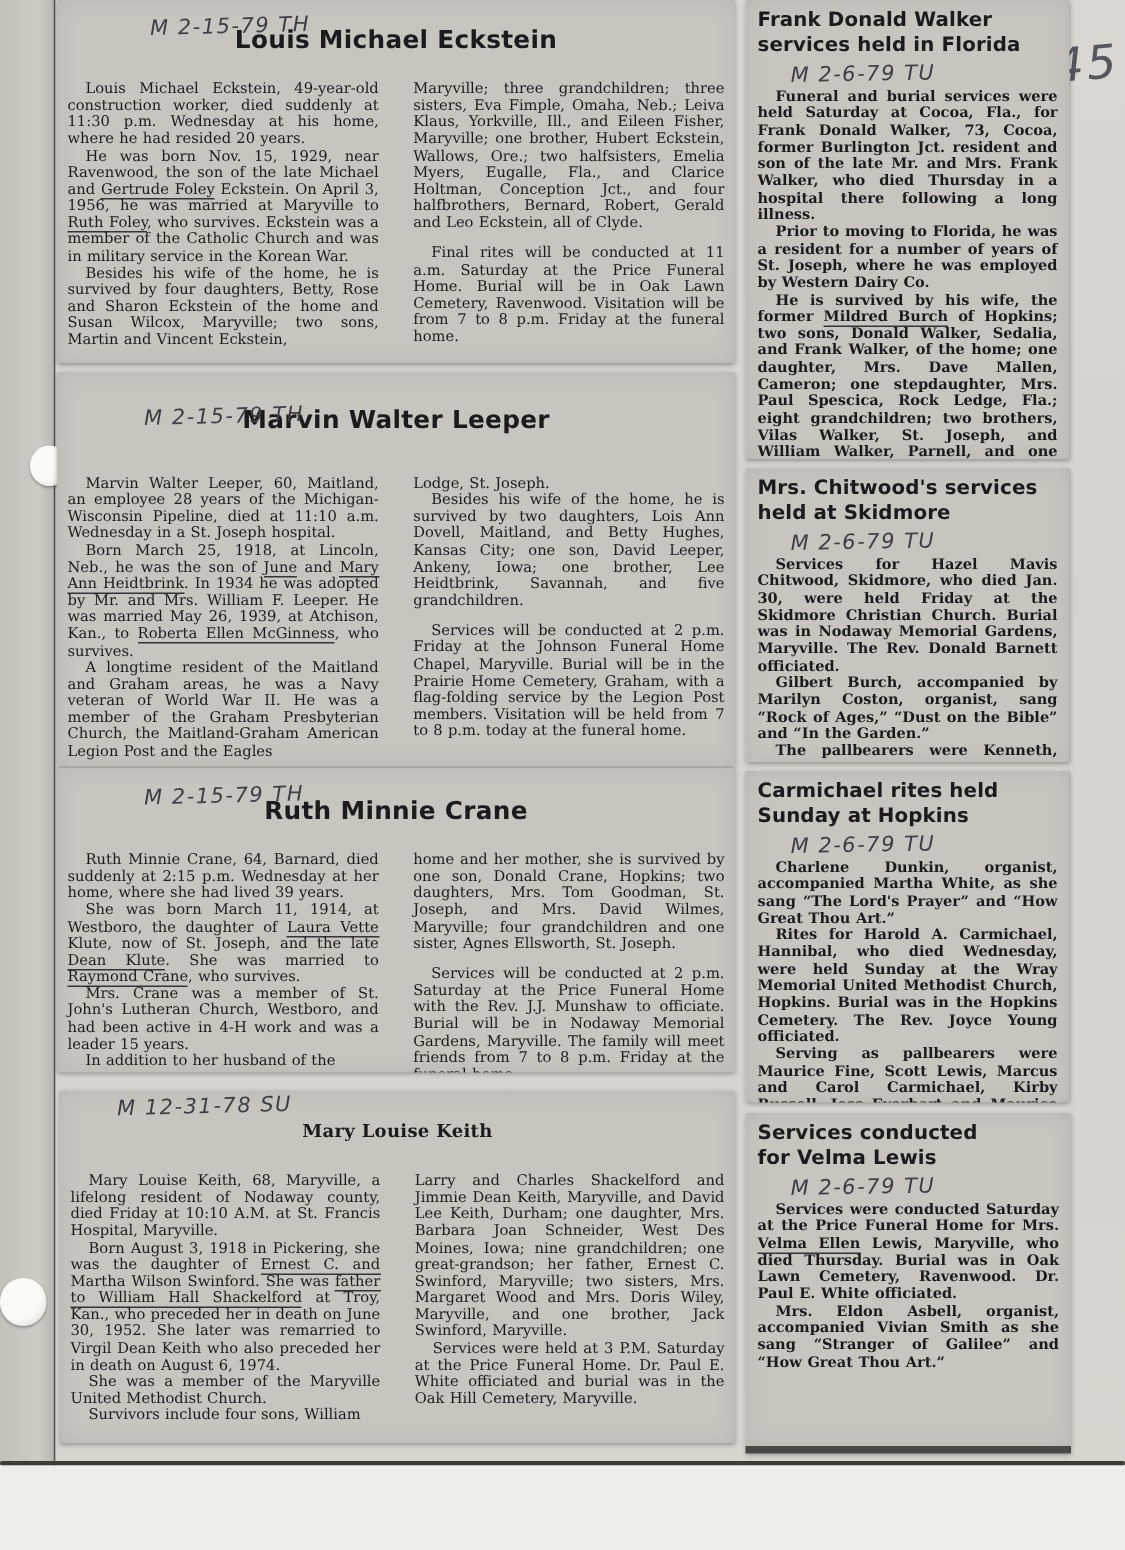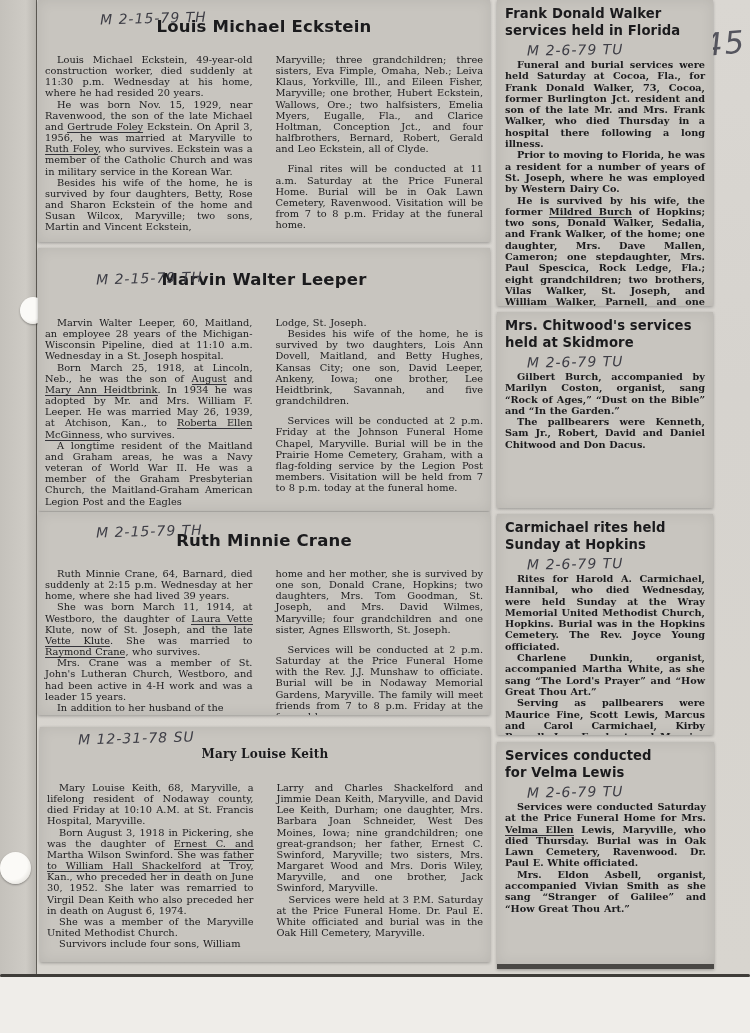--- a/index.html
+++ b/index.html
@@ -113,38 +113,38 @@
         </div>
       </div>
   </div>
 
   <div class="clipping" id="clip-leeper">
     <h2 class="clip-title">Marvin Walter Leeper</h2>
     <span class="handwriting">M 2-15-79 TH</span>
     <div class="cols">
         <div class="col">
           <p>Marvin Walter Leeper, 60, Maitland, an employee 28 years of the Michigan-Wisconsin Pipeline, died at 11:10 a.m. Wednesday in a St. Joseph hospital.</p>
-          <p>Born March 25, 1918, at Lincoln, Neb., he was the son of <u>August</u> and <u>Mary Ann Heidtbrink</u>. In 1934 he was adopted by Mr. and Mrs. William F. Leeper. He was married May 26, 1939, at Atchison, Kan., to <u>Roberta Ellen McGinness</u>, who survives.</p>
+          <p>Born March 25, 1918, at Lincoln, Neb., he was the son of <u>June</u> and <u>Mary Ann Heidtbrink</u>. In 1934 he was adopted by Mr. and Mrs. William F. Leeper. He was married May 26, 1939, at Atchison, Kan., to <u>Roberta Ellen McGinness</u>, who survives.</p>
           <p>A longtime resident of the Maitland and Graham areas, he was a Navy veteran of World War II. He was a member of the Graham Presbyterian Church, the Maitland-Graham American Legion Post and the Eagles</p>
         </div>
         <div class="col">
           <p>Lodge, St. Joseph.</p>
           <p>Besides his wife of the home, he is survived by two daughters, Lois Ann Dovell, Maitland, and Betty Hughes, Kansas City; one son, David Leeper, Ankeny, Iowa; one brother, Lee Heidtbrink, Savannah, and five grandchildren.</p>
           <p class="gap">Services will be conducted at 2 p.m. Friday at the Johnson Funeral Home Chapel, Maryville. Burial will be in the Prairie Home Cemetery, Graham, with a flag-folding service by the Legion Post members. Visitation will be held from 7 to 8 p.m. today at the funeral home.</p>
         </div>
       </div>
   </div>
 
   <div class="clipping" id="clip-crane">
     <h2 class="clip-title">Ruth Minnie Crane</h2>
     <span class="handwriting">M 2-15-79 TH</span>
     <div class="cols">
         <div class="col">
           <p>Ruth Minnie Crane, 64, Barnard, died suddenly at 2:15 p.m. Wednesday at her home, where she had lived 39 years.</p>
-          <p>She was born March 11, 1914, at Westboro, the daughter of <u>Laura Vette</u> Klute, now of St. Joseph, and the late <u>Vette Klute</u>. She was married to <u>Raymond Crane</u>, who survives.</p>
+          <p>She was born March 11, 1914, at Westboro, the daughter of <u>Laura Vette</u> Klute, now of St. Joseph, and the late <u>Dean Klute</u>. She was married to <u>Raymond Crane</u>, who survives.</p>
           <p>Mrs. Crane was a member of St. John's Lutheran Church, Westboro, and had been active in 4-H work and was a leader 15 years.</p>
           <p>In addition to her husband of the</p>
         </div>
         <div class="col">
           <p>home and her mother, she is survived by one son, Donald Crane, Hopkins; two daughters, Mrs. Tom Goodman, St. Joseph, and Mrs. David Wilmes, Maryville; four grandchildren and one sister, Agnes Ellsworth, St. Joseph.</p>
           <p class="gap">Services will be conducted at 2 p.m. Saturday at the Price Funeral Home with the Rev. J.J. Munshaw to officiate. Burial will be in Nodaway Memorial Gardens, Maryville. The family will meet friends from 7 to 8 p.m. Friday at the funeral home.</p>
         </div>
       </div>
   </div>
 
@@ -181,36 +181,37 @@
   </div>
 
   <div class="clipping narrow" id="clip-chitwood">
     <div class="headline">
       <span>Mrs. Chitwood's services</span><br>
       <span>held at Skidmore</span>
     </div>
     <span class="handwriting hand-inline">M 2-6-79 TU</span>
     <div class="cols">
         <div class="col">
+          <p>Services for Hazel Mavis Chitwood, Skidmore, who died Jan. 30, were held Friday at the Skidmore Christian Church. Burial was in Nodaway Memorial Gardens, Maryville. The Rev. Donald Barnett officiated.</p>
           <p>Gilbert Burch, accompanied by Marilyn Coston, organist, sang “Rock of Ages,” “Dust on the Bible” and “In the Garden.”</p>
           <p>The pallbearers were Kenneth, Sam Jr., Robert, David and Daniel Chitwood and Don Dacus.</p>
         </div>
       </div>
   </div>
 
   <div class="clipping narrow" id="clip-carmichael">
     <div class="headline">
       <span>Carmichael rites held</span><br>
       <span>Sunday at Hopkins</span>
     </div>
     <span class="handwriting hand-inline">M 2-6-79 TU</span>
     <div class="cols">
         <div class="col">
+          <p>Charlene Dunkin, organist, accompanied Martha White, as she sang “The Lord's Prayer” and “How Great Thou Art.”</p>
           <p>Rites for Harold A. Carmichael, Hannibal, who died Wednesday, were held Sunday at the Wray Memorial United Methodist Church, Hopkins. Burial was in the Hopkins Cemetery. The Rev. Joyce Young officiated.</p>
-          <p>Charlene Dunkin, organist, accompanied Martha White, as she sang “The Lord's Prayer” and “How Great Thou Art.”</p>
           <p>Serving as pallbearers were Maurice Fine, Scott Lewis, Marcus and Carol Carmichael, Kirby Russell, Jess Everhart and Maurice Hardin.</p>
         </div>
       </div>
   </div>
 
   <div class="clipping narrow" id="clip-lewis">
     <div class="headline">
       <span>Services conducted</span><br>
       <span>for Velma Lewis</span>
     </div>

